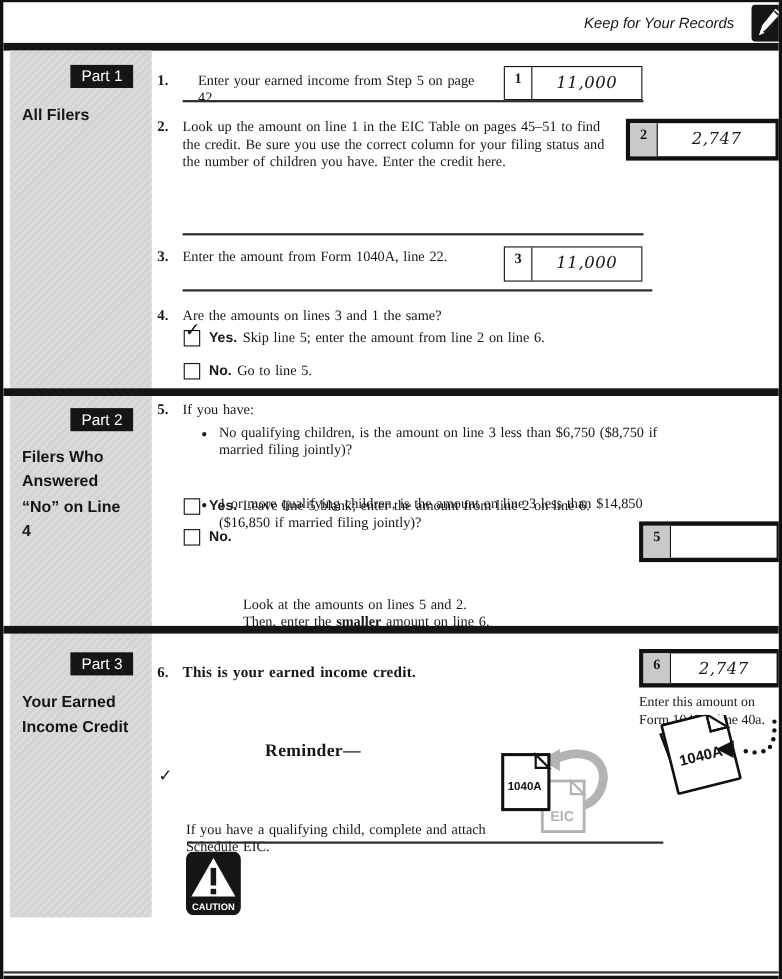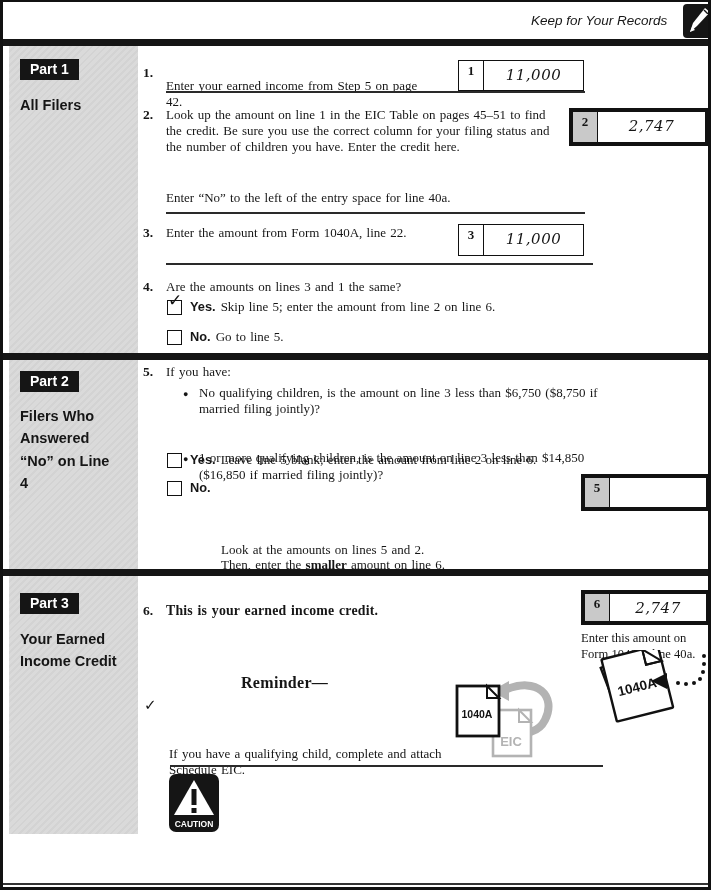--- a/index.html
+++ b/index.html
@@ -14,22 +14,23 @@
   .title{font-family:"Liberation Sans",sans-serif;font-weight:bold;font-size:15.5px;letter-spacing:.2px;}
   .keep{font-family:"Liberation Sans",sans-serif;font-style:italic;font-size:13.5px;}
   .hbar{background:#151515;height:7px;left:0;right:0;}
   
   .sidebar{
     left:6px;top:44px;width:129px;height:788px;
     background:repeating-linear-gradient(135deg,#dadada 0 3px,#d3d3d3 3px 5px);
   }
   .badge{
     display:inline-block;background:#151515;color:#fff;
-    font-family:"Liberation Sans",sans-serif;font-weight:bold;font-size:14px;
+    font-family:"Liberation Sans",sans-serif;font-weight:normal;font-size:14px;
     padding:2px 10px 3px 10px;
+    margin-left:44px;
   }
   .sideheading{
     font-family:"Liberation Sans",sans-serif;font-weight:bold;font-size:14.5px;
     color:#151515;line-height:1.55;width:104px;
   }
   .sepbar{background:#151515;height:7px;left:0;right:0;}
   
   .num{font-weight:bold;font-size:13.5px;}
   .btext{font-size:13px;line-height:16.2px;word-spacing:1px;}
   .rule{background:#2a2a2a;height:2px;}
@@ -89,34 +90,33 @@
   <div class="abs sideheading" style="left:17px;top:92px;">All Filers</div>
   <div class="abs badge" style="left:17px;top:369px;">Part 2</div>
   <div class="abs sideheading" style="left:17px;top:403px;width:92px;">Filers Who Answered “No” on Line 4</div>
   <div class="abs badge" style="left:17px;top:591px;">Part 3</div>
   <div class="abs sideheading" style="left:17px;top:626px;">Your Earned Income Credit</div>
 
   <div class="abs sepbar" style="top:351px;"></div>
   <div class="abs sepbar" style="top:567px;"></div>
 
   <div class="abs num" style="left:140px;top:63px;">1.</div>
-  <div class="abs btext" style="left:163px;top:63px;width:262px;margin-top:13px;">Enter your earned income from Step 5 on page 42.</div>
+  <div class="abs btext" style="left:177px;top:63px;width:262px;">Enter your earned income from Step 5 on page 42.</div>
   <div class="abs box thin" style="left:455px;top:58px;width:126px;height:31px;">
     <div class="lbl">1</div>
     <div class="val">11,000</div>
   </div>
   <div class="abs rule" style="left:163px;top:89px;width:419px;"></div>
 
   <div class="abs num" style="left:140px;top:105px;">2.</div>
   <div class="abs btext" style="left:163px;top:105px;width:388px;">Look up the amount on line 1 in the EIC Table on pages 45–51 to find the credit. Be sure you use the correct column for your filing status and the number of children you have. Enter the credit here.</div>
   <div class="abs box thick" style="left:566px;top:106px;width:140px;height:38px;">
     <div class="lbl">2</div>
     <div class="val">2,747</div>
   </div>
-  <div class="abs btext" style="left:163px;top:188px;width:400px;">Enter “No” to the left of the entry space for line 40a.</div>
   <div class="abs rule" style="left:163px;top:210px;width:419px;"></div>
 
   <div class="abs num" style="left:140px;top:223px;">3.</div>
   <div class="abs btext" style="left:163px;top:223px;width:310px;">Enter the amount from Form 1040A, line 22.</div>
   <div class="abs box thin" style="left:455px;top:222px;width:126px;height:32px;">
     <div class="lbl">3</div>
     <div class="val">11,000</div>
   </div>
   <div class="abs rule" style="left:163px;top:261px;width:427px;"></div>
 

